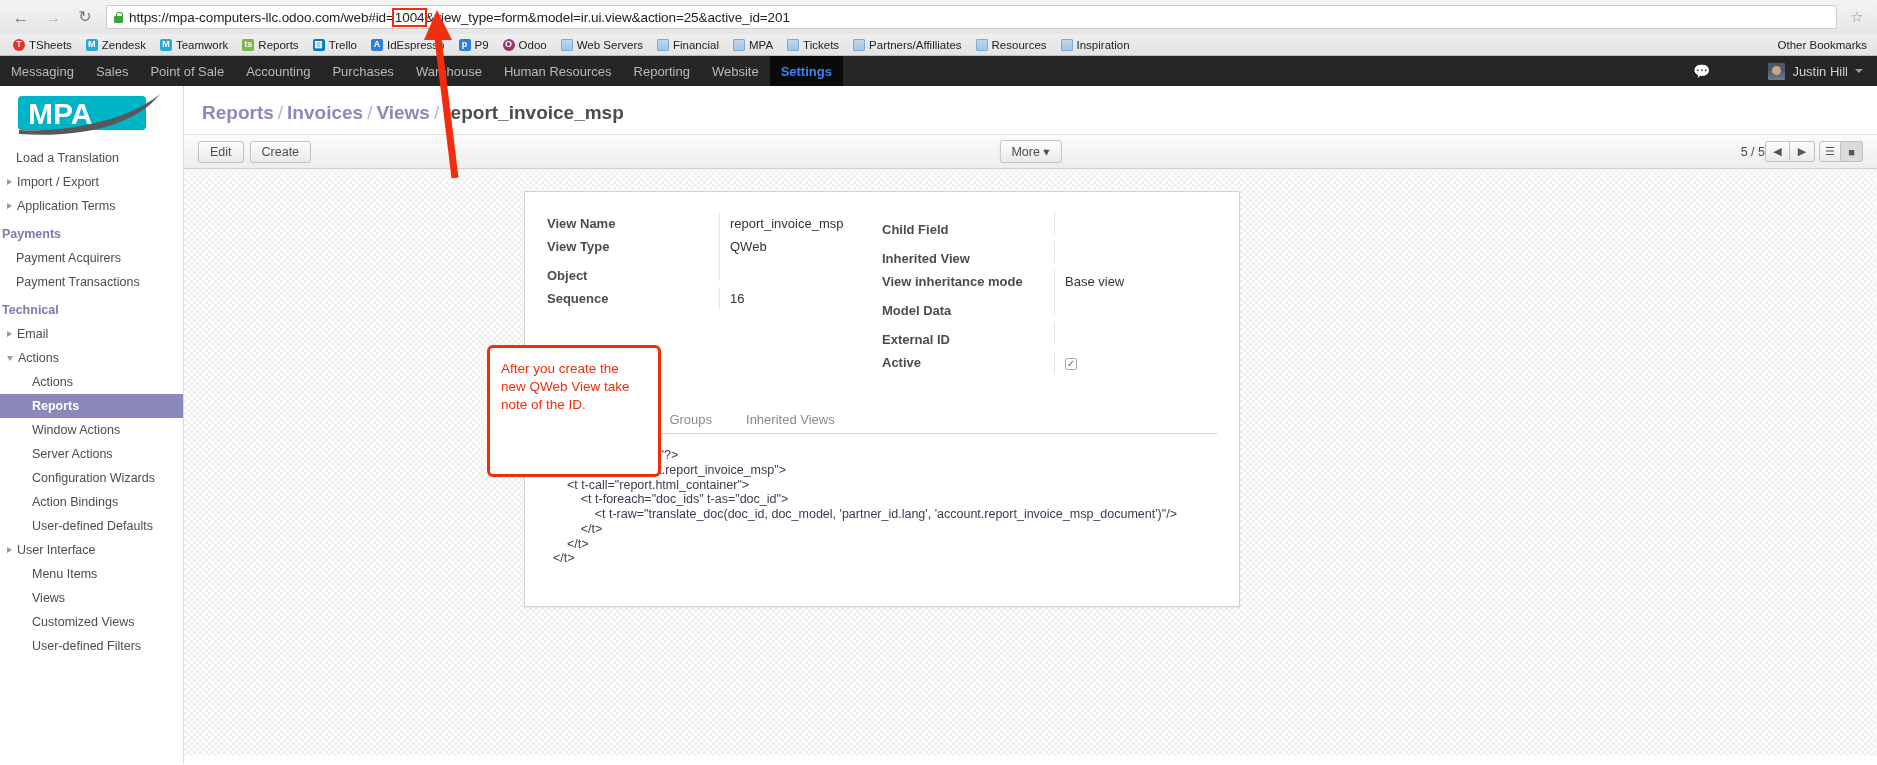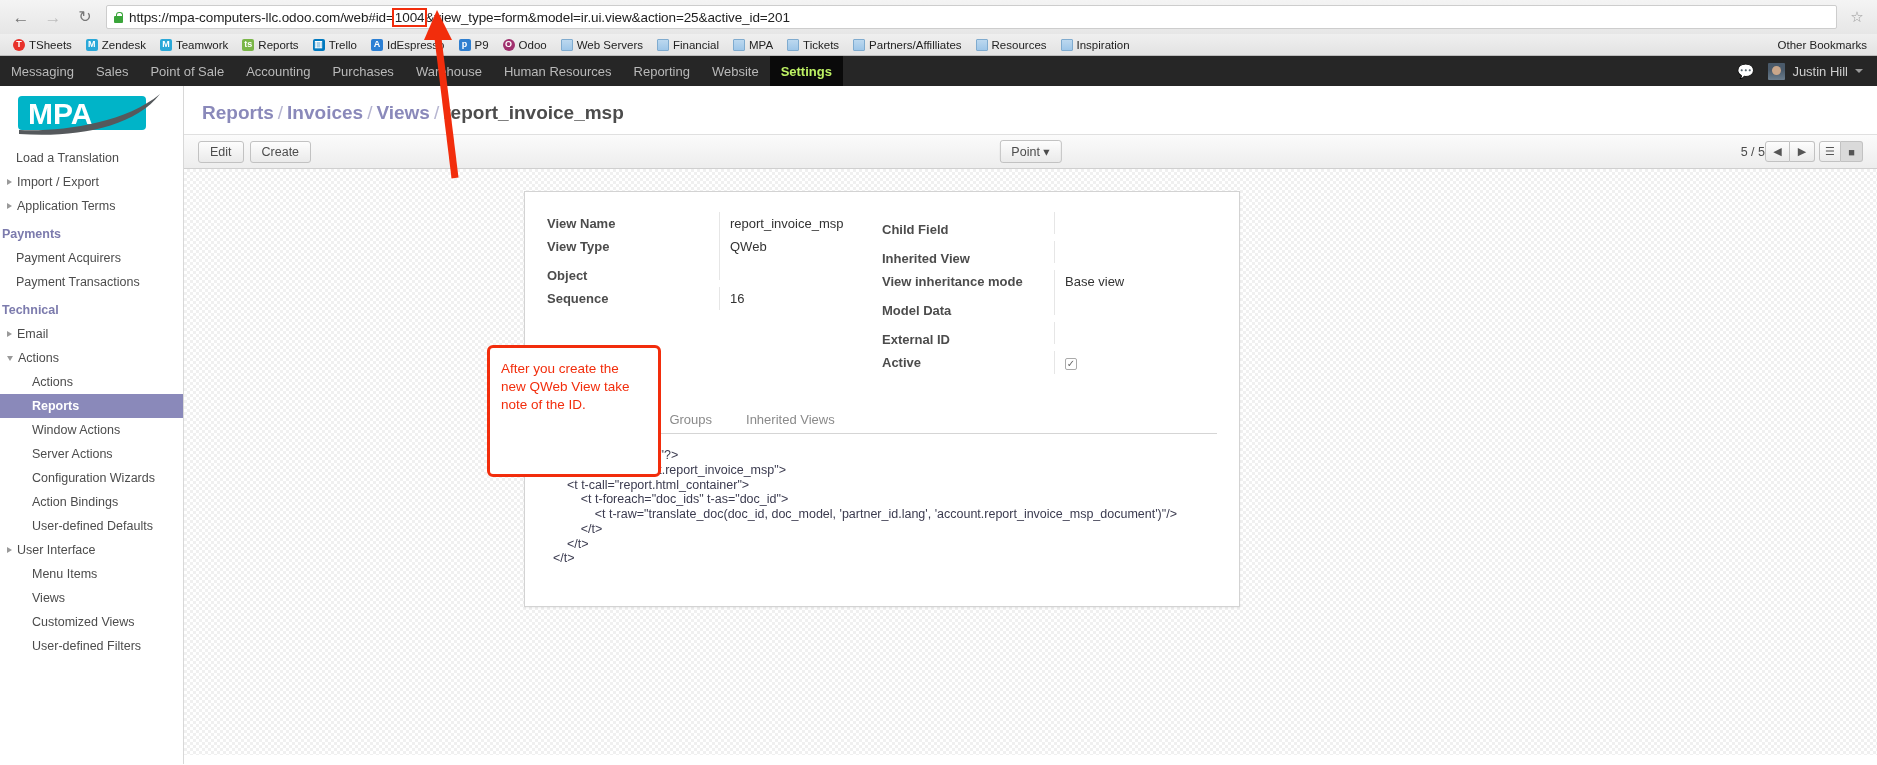--- a/index.html
+++ b/index.html
@@ -114,30 +114,30 @@
     color: #b3b3b3;
     position: relative;
   }
   .odoo-menu-item {
     display: flex; align-items: center;
     padding: 0 11px;
     color: #b9b9b9;
   }
   .odoo-menu-item.active {
     background: #0a0a0a;
-    color: #bef264;
+    color: #3b82f6;
     font-weight: bold;
   }
   .odoo-menu-right {
     margin-left: auto;
     display: flex; align-items: center;
     padding-right: 14px; gap: 14px;
   }
   .chat-icon { color: #d8d8d8; font-size: 14px; }
-  .user-block { display: flex; align-items: center; gap: 7px; color:#cfcfcf; font-size: 13px;}
+  .user-block { display: flex; align-items: center; gap: 7px; color:#cfcfcf; font-size: 13px; margin-left: 44px;}
   .avatar {
     width: 17px; height: 17px;
     background: linear-gradient(#4a5a6a 40%, #6b7d8d);
     border-radius: 1px;
     position: relative; overflow: hidden;
   }
   .avatar::after{
     content:""; position:absolute; left:4px; top:3px;
     width:9px;height:9px;border-radius:50%;background:#c9a68a;
   }
@@ -551,21 +551,21 @@
       </div>
   </div>
 
   <div class="main">
     <div class="breadcrumb-bar" id="breadcrumb"><span>Reports</span><span class="sep">/</span><span>Invoices</span><span class="sep">/</span><span>Views</span><span class="sep">/</span><span class="current">report_invoice_msp</span></div>
 
     <div class="control-bar">
       <button class="btn">Edit</button>
       <button class="btn">Create</button>
       <button class="btn btn-more">
-        <span>Point</span>
+        <span>More</span>
         <span>▾</span>
       </button>
       <div class="pager">
         <span>5 / 5</span>
         <span class="pager-arrows">
           <span class="pg-btn">◀</span>
           <span class="pg-btn">▶</span>
         </span>
         <span class="view-toggle">
           <span class="vt-btn">☰</span>

